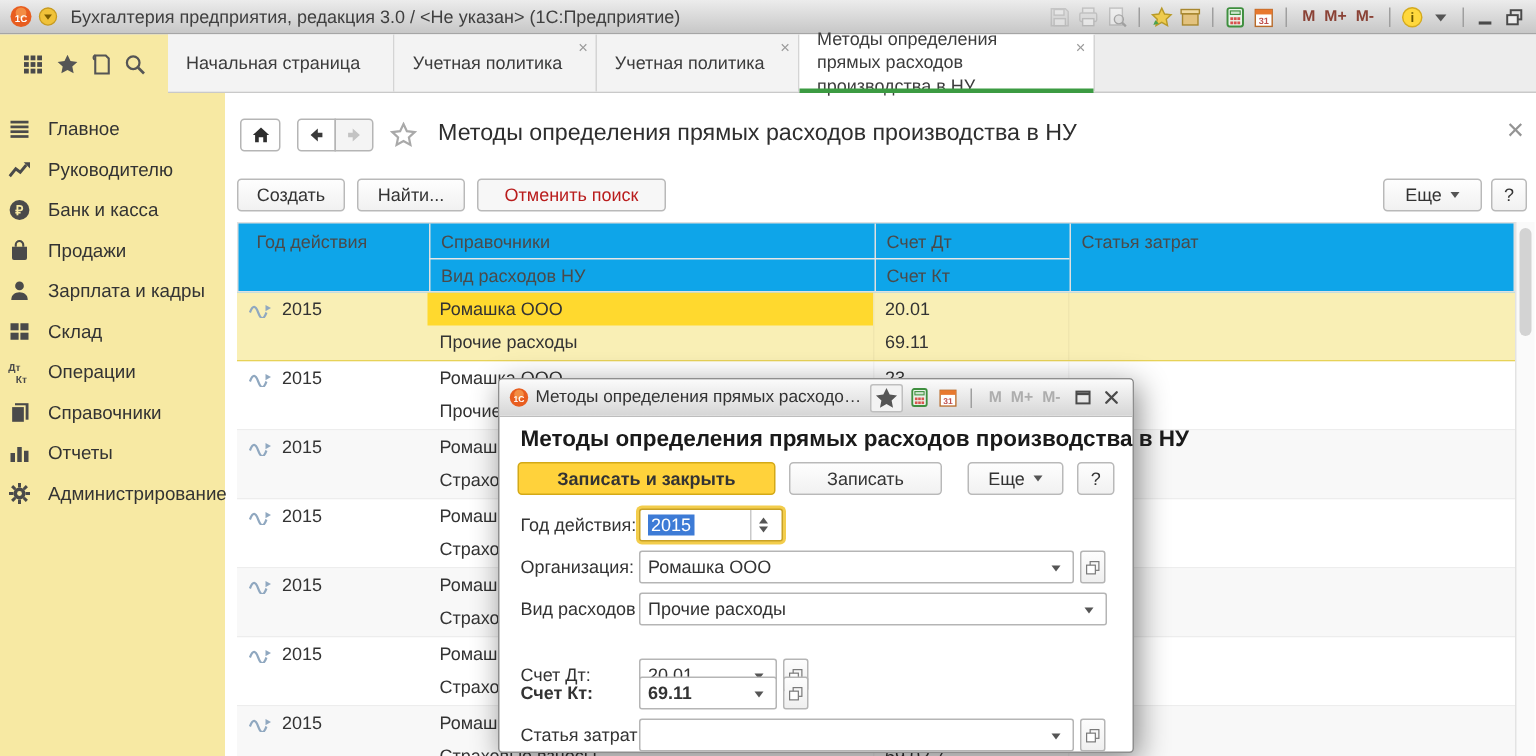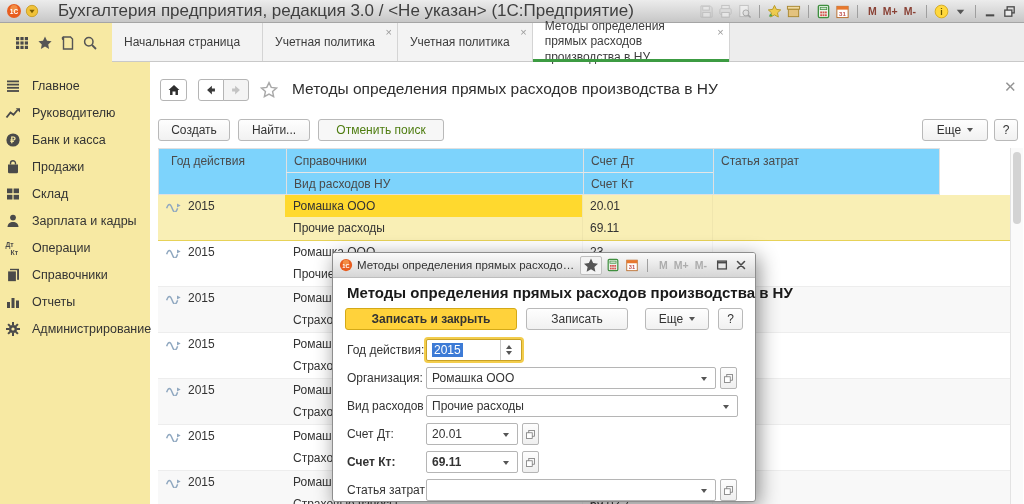--- a/index.html
+++ b/index.html
@@ -9,21 +9,21 @@
   .ic svg{width:100%;height:100%;display:block}
   .dis{opacity:.45;filter:grayscale(1)}
   .sep{width:1px;height:13px;background:#9f9f9f;margin:0 4px;align-self:center}
 
   
   .titlebar{position:absolute;left:0;top:0;right:0;height:22px;
     background:linear-gradient(#ececec,#c7c7c7);border-bottom:1px solid #a5a5a5;
     display:flex;align-items:center;padding:0 6px;gap:3px}
   .tb-logo{width:16px;height:16px}
   .tb-drop{width:14px;height:14px}
-  .tb-title{font-size:17px;color:#3f3f3f;margin-left:16px;white-space:nowrap}
+  .tb-title{font-size:12px;color:#3f3f3f;margin-left:5px;white-space:nowrap}
   .tb-spacer{flex:1}
   .tb-ico{width:17px;height:15px}
   .mbtn{font-size:10.5px;font-weight:bold;color:#8a4236;padding:0 3px}
   .mbtn.dim{color:#adadad}
 
   
   .quickbar{position:absolute;left:0;top:23px;width:112px;height:39px;background:#f7e9a3;
     display:flex;align-items:center;justify-content:space-evenly;padding:0 8px;box-sizing:border-box}
   .qb-ico{width:16px;height:16px;color:#4a4a4a}
   .tabbar{position:absolute;left:112px;top:23px;right:0;height:39px;background:#ededed;
@@ -47,29 +47,29 @@
   .btn-back{left:198px;top:79px;width:26px;border-radius:3px 0 0 3px}
   .btn-fwd{left:223px;top:79px;width:26px;border-radius:0 3px 3px 0;background:#f4f4f4}
   .star-fav{position:absolute;left:260px;top:81px;width:18px;height:18px;color:#b3b3b3}
   .page-title{position:absolute;left:292px;top:80px;font-size:15.5px;color:#2e2e2e}
   .page-close{position:absolute;left:1004px;top:78px;font-size:15px;color:#949494}
 
   
   .btn{position:absolute;height:22px;border:1px solid #b9b9b9;border-radius:3px;
     background:linear-gradient(#fefefe,#f1f1f1);display:flex;align-items:center;justify-content:center;
     font-size:12px;color:#333;box-sizing:border-box;gap:6px}
-  .btn.disabled{color:#4d7c0f;background:#f7f7f7}
+  .btn.disabled{color:#b91c1c;background:#f7f7f7}
   .b-create{left:158px;top:119px;width:72px}
   .b-find{left:238px;top:119px;width:72px}
   .b-cancel{left:318px;top:119px;width:126px}
   .b-more{left:922px;top:119px;width:66px}
   .b-help{left:994px;top:119px;width:24px}
 
   
-  .thead{position:absolute;left:158px;top:148px;width:782px;height:47px;background:#7dd3fc;
+  .thead{position:absolute;left:158px;top:148px;width:852px;height:47px;background:#0ea5e9;
     border:1px solid #e0e0e0;box-sizing:border-box}
   .th{position:absolute;color:#4a4a4a;white-space:nowrap}
   .vline{position:absolute;top:0;bottom:0;width:1px;background:#e0e0e0}
   .hsplit{position:absolute;left:127px;width:427px;top:23px;height:1px;background:#e6e6e6}
   .tbody{position:absolute;left:158px;top:195px;width:852px;bottom:0;overflow:hidden}
   .trow{position:relative;height:45px;border-bottom:1px solid #ededed;background:#fff}
   .trow.stripe{background:#f8f8f8}
   .trow.selected{background:#f9efb5;border-bottom:1px solid #e7d258}
   .trow::before,.trow::after{content:"";position:absolute;top:0;bottom:0;width:1px;background:rgba(0,0,0,.035)}
   .trow::before{left:424px}.trow::after{left:554px}
@@ -326,38 +326,38 @@
           <svg viewBox="0 0 16 16">
             <path d="M3 5.5h10V13a1.3 1.3 0 01-1.3 1.3H4.3A1.3 1.3 0 013 13z" fill="currentColor"></path>
             <path d="M5.5 5.5V4.2a2.5 2.5 0 015 0v1.3" fill="none" stroke="currentColor" stroke-width="1.4"></path>
           </svg>
         </span>
         <span>Продажи</span>
       </div>
       <div class="side-item">
         <span class="side-ico ic">
           <svg viewBox="0 0 16 16">
+            <circle cx="8" cy="4.6" r="2.9" fill="currentColor"></circle>
+            <path d="M2.5 14c0-3.3 2.5-5.1 5.5-5.1s5.5 1.8 5.5 5.1z" fill="currentColor"></path>
+          </svg>
+        </span>
+        <span>Зарплата и кадры</span>
+      </div>
+      <div class="side-item">
+        <span class="side-ico ic">
+          <svg viewBox="0 0 16 16">
             <g fill="currentColor">
               <rect x="2" y="2.5" width="5.4" height="4.7"></rect>
               <rect x="8.6" y="2.5" width="5.4" height="4.7"></rect>
               <rect x="2" y="8.8" width="5.4" height="4.7"></rect>
               <rect x="8.6" y="8.8" width="5.4" height="4.7"></rect>
             </g>
           </svg>
         </span>
         <span>Склад</span>
-      </div>
-      <div class="side-item">
-        <span class="side-ico ic">
-          <svg viewBox="0 0 16 16">
-            <circle cx="8" cy="4.6" r="2.9" fill="currentColor"></circle>
-            <path d="M2.5 14c0-3.3 2.5-5.1 5.5-5.1s5.5 1.8 5.5 5.1z" fill="currentColor"></path>
-          </svg>
-        </span>
-        <span>Зарплата и кадры</span>
       </div>
       <div class="side-item">
         <span class="side-ico ic">
           <svg viewBox="0 0 16 16">
             <text x="0.5" y="7" font-size="6.8" fill="currentColor" font-weight="bold">Дт</text>
             <text x="5.5" y="15" font-size="6.8" fill="currentColor" font-weight="bold">Кт</text>
           </svg>
         </span>
         <span>Операции</span>
       </div>
@@ -655,21 +655,21 @@
         </div>
         <div class="fld ty-combo" style="top: 142px;">
           <span class="fld-lab">Вид расходов НУ:</span>
           <div class="fld-input">
             <span class="val">Прочие расходы</span>
             <span class="car">
               <span class="tri-dn2"></span>
             </span>
           </div>
         </div>
-        <div class="fld ty-account" style="top: 170px; padding-left: 20px;">
+        <div class="fld ty-account" style="top: 186px; padding-left: 20px;">
           <span class="fld-lab">Счет Дт:</span>
           <div class="fld-input">
             <span class="val">20.01</span>
             <span class="car">
               <span class="tri-dn2"></span>
             </span>
           </div>
           <span class="openbtn ic">
             <svg viewBox="0 0 14 14">
               <rect x="4.8" y="1.8" width="7.4" height="7.4" fill="none" stroke="#777"></rect>

